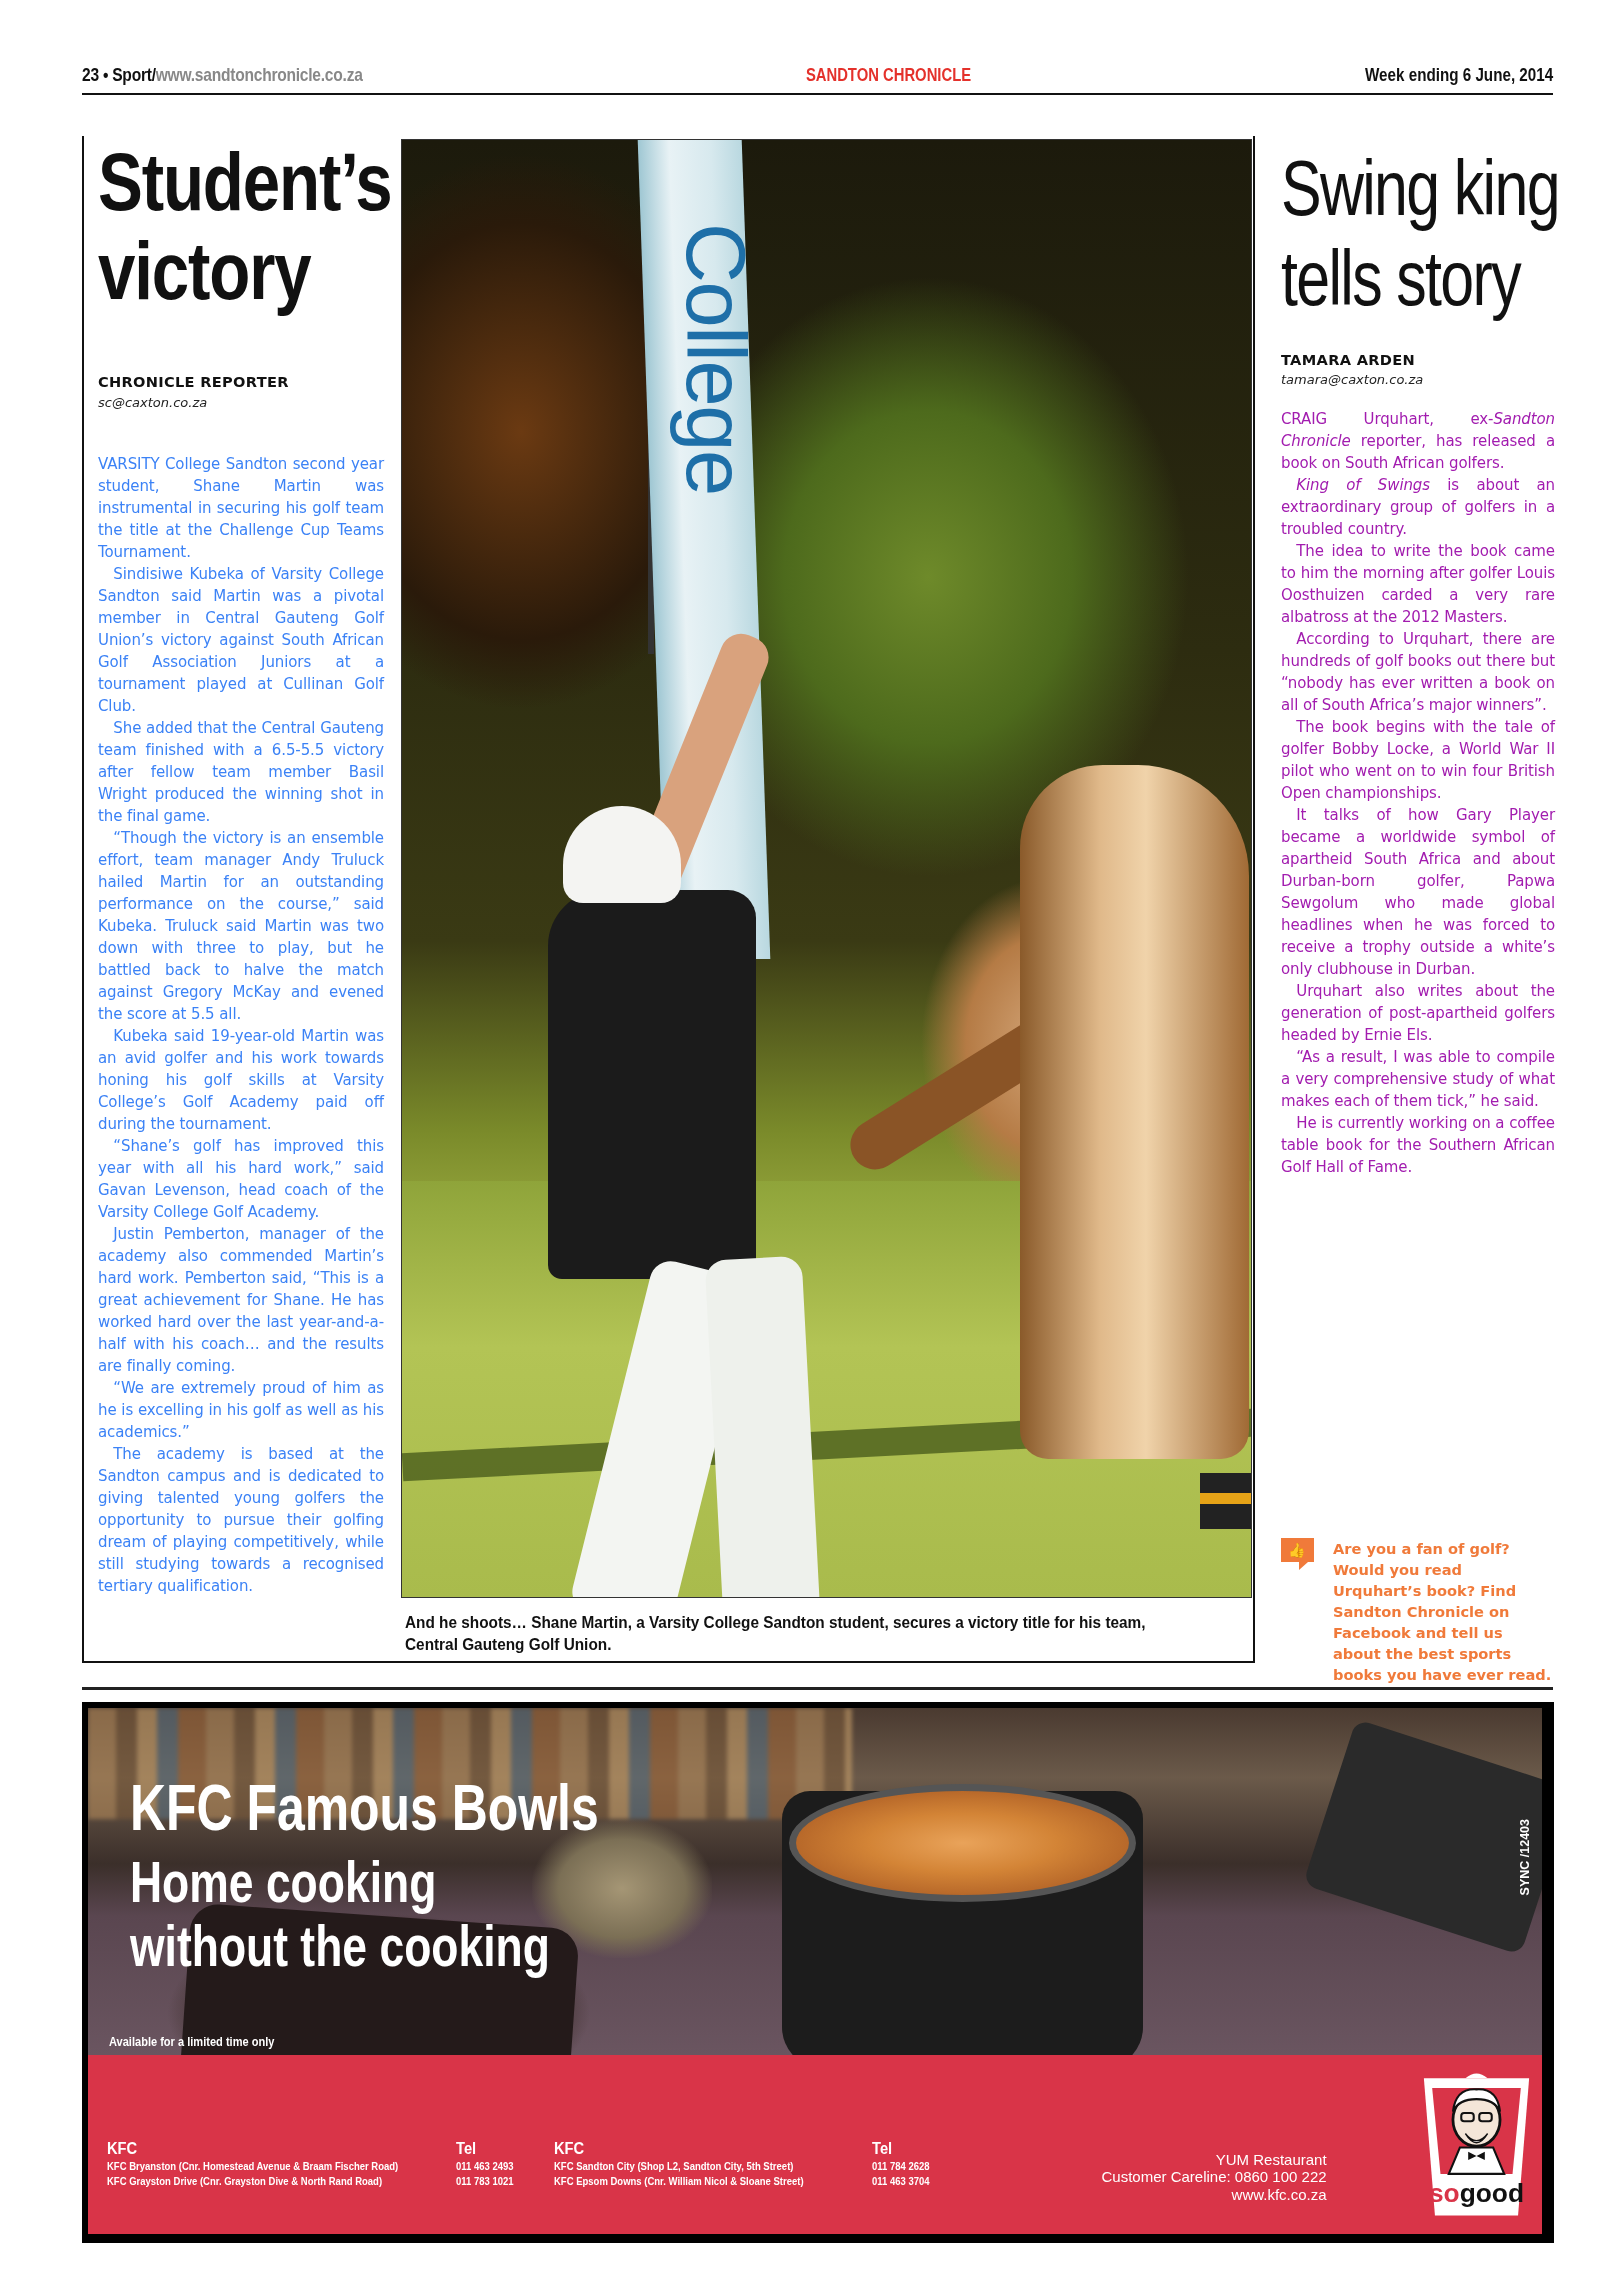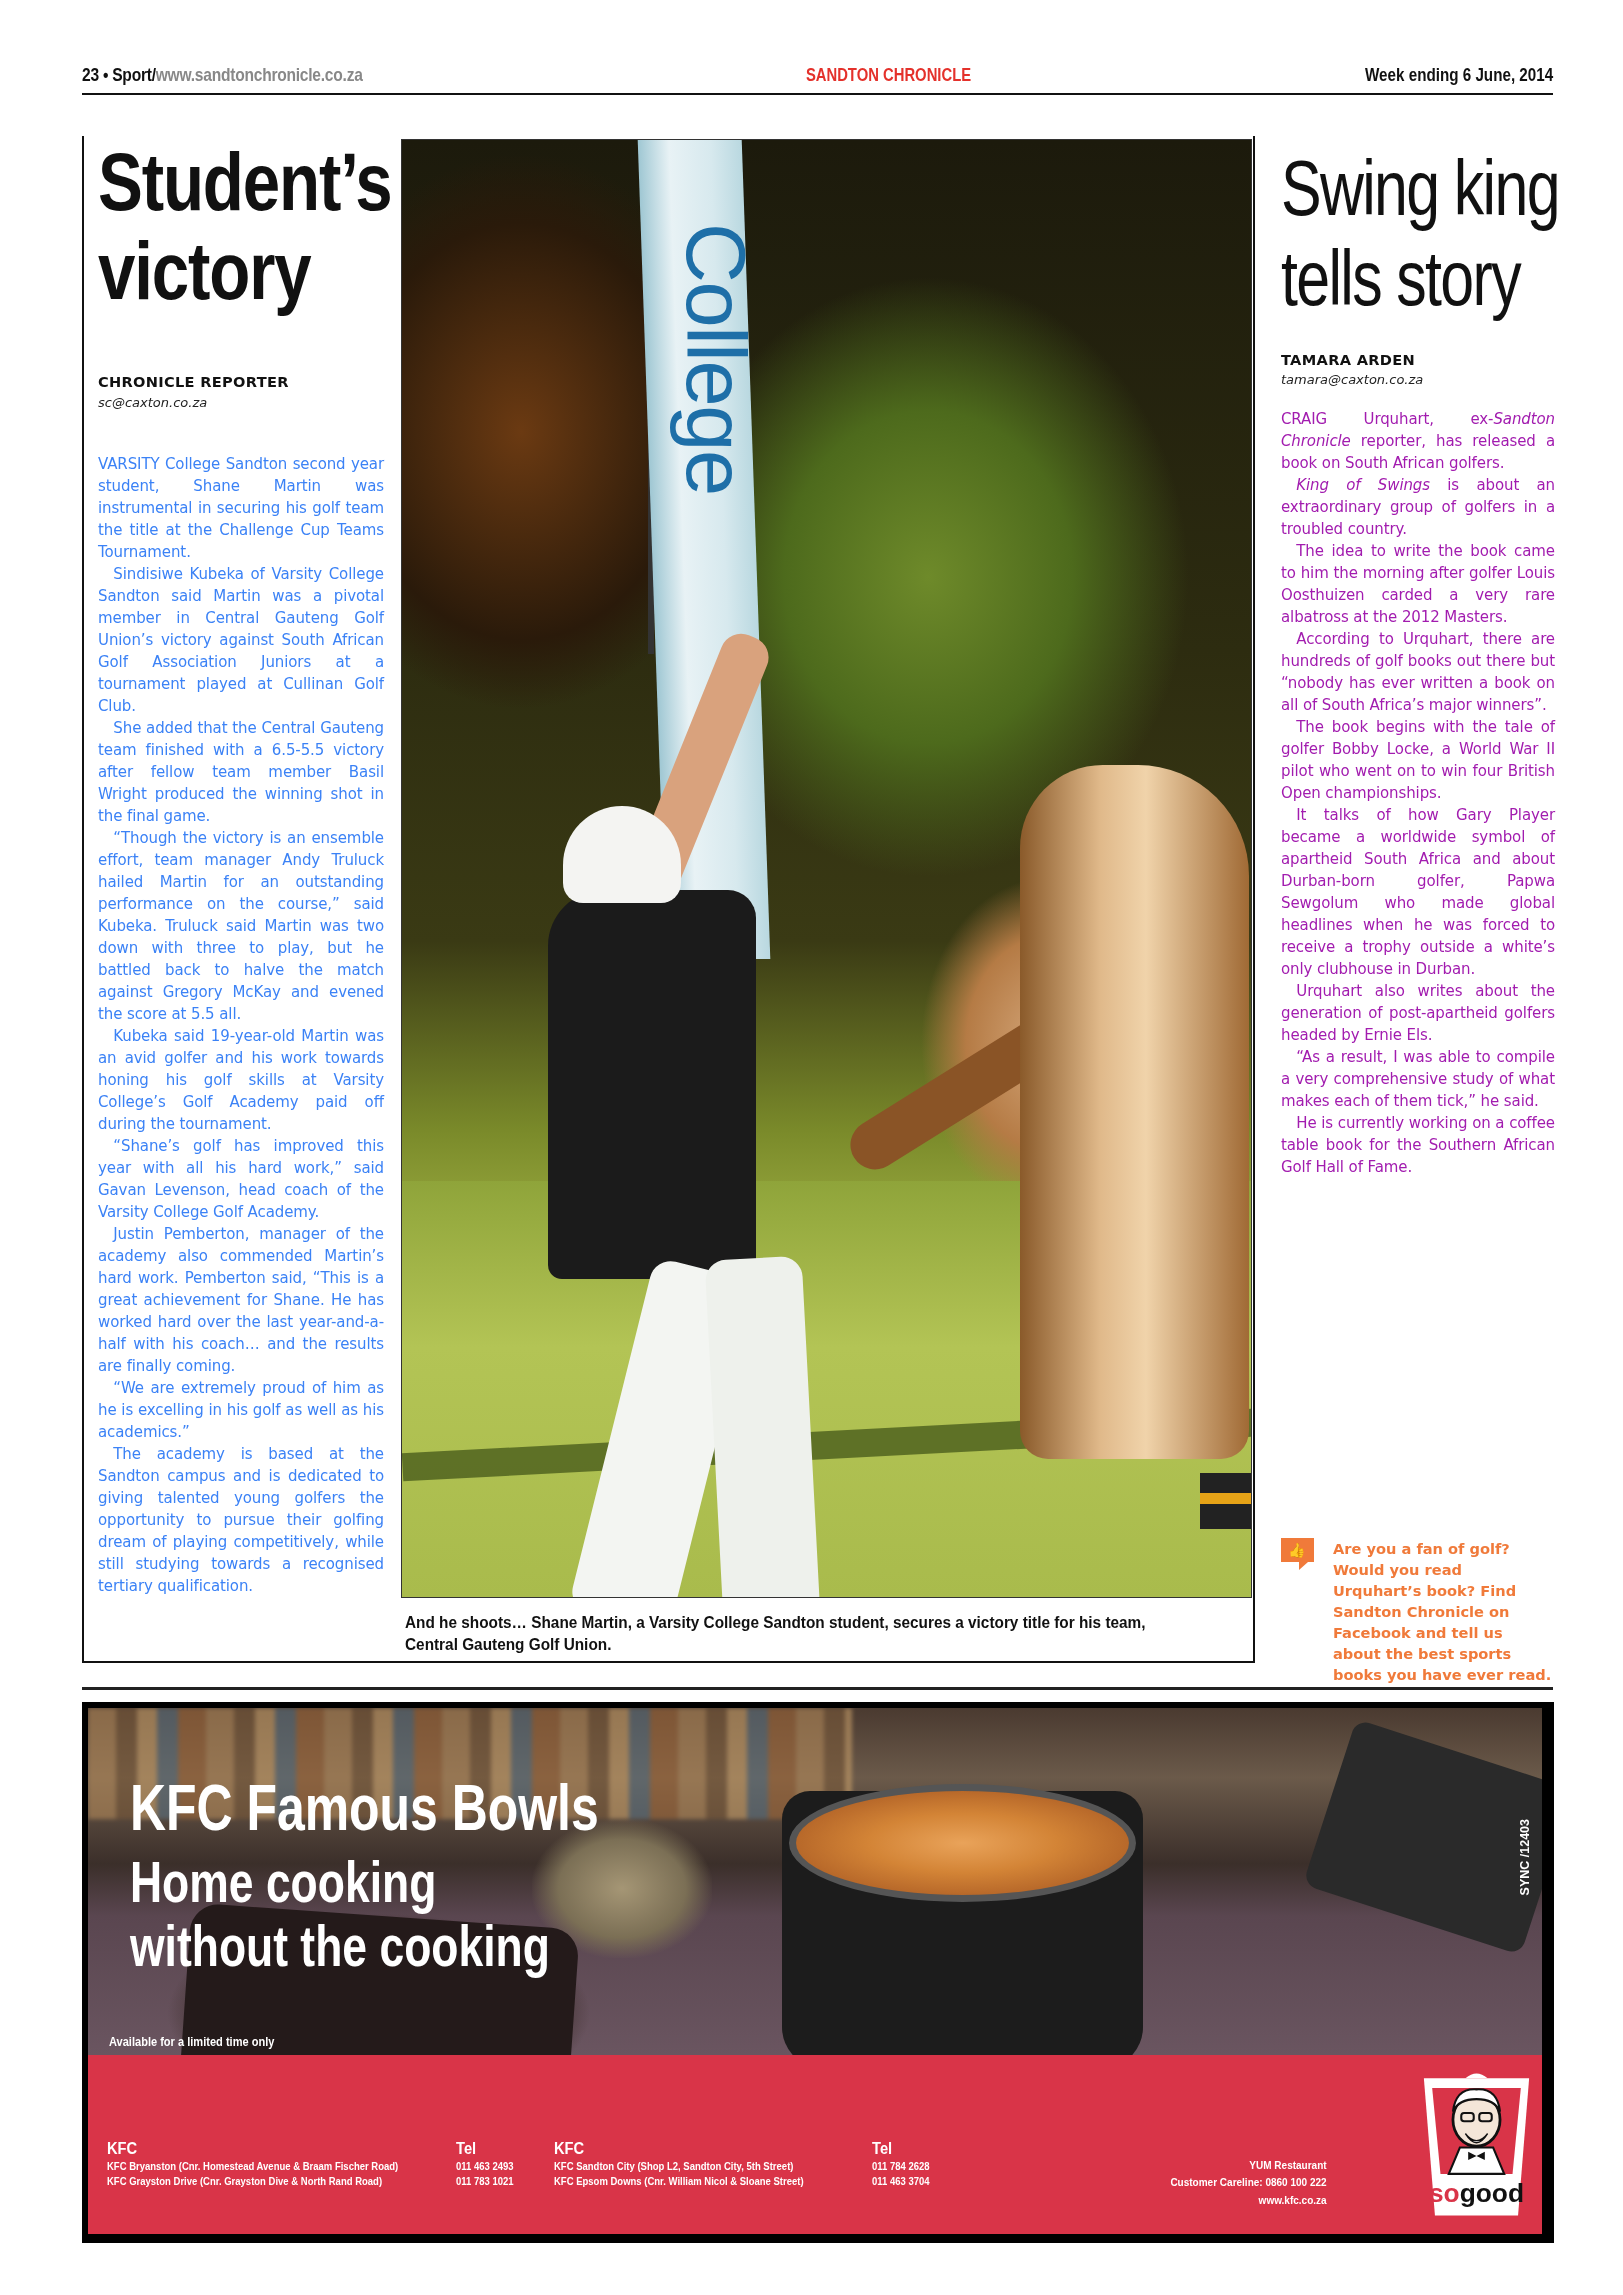--- a/index.html
+++ b/index.html
@@ -76,21 +76,21 @@
   .ad-wallet { position: absolute; left: 97px; top: 208px; width: 389px; height: 180px; background: #241a1a; border-radius: 28px; transform: rotate(4deg); }
   .ad-keys { position: absolute; left: 444px; top: 111px; width: 180px; height: 139px; background: radial-gradient(ellipse at 50% 50%, #a59675 0%, #7b6f55 50%, rgba(0,0,0,0) 72%); }
   .ad-title { position: absolute; left: 42px; top: 66px; color: #fff; font-family: "Liberation Sans", sans-serif; font-weight: bold; font-size: 64px; line-height: 69px; transform: scaleX(0.78); transform-origin: left top; white-space: nowrap; }
   .ad-sub { position: absolute; left: 42px; top: 142px; color: #fff; font-family: "Liberation Sans", sans-serif; font-weight: bold; font-size: 57px; line-height: 64px; transform: scaleX(0.78); transform-origin: left top; white-space: nowrap; }
   .ad-limited { position: absolute; left: 21px; top: 326px; color: #fff; font-family: "Liberation Sans", sans-serif; font-weight: bold; font-size: 13px; transform: scaleX(0.85); transform-origin: left top; white-space: nowrap; }
   .ad-sync { position: absolute; left: 1430px; top: 111px; color: #fff; font-family: "Liberation Sans", sans-serif; font-weight: bold; font-size: 12.5px; writing-mode: vertical-rl; transform: rotate(180deg); }
   .ad-red { position: absolute; left: 5.6px; top: 353px; width: 1454px; height: 179px; background: #d93448; }
   .ad-loc { position: absolute; top: 83px; color: #fff; font-family: "Liberation Sans", sans-serif; transform: scaleX(0.88); transform-origin: left top; }
   .ad-loc .h { font-weight: bold; font-size: 16.7px; line-height: 21px; }
   .ad-loc .r { font-weight: bold; font-size: 10.8px; line-height: 15.3px; white-space: nowrap; }
-  .ad-care { position: absolute; right: 215px; top: 102px; text-align: right; color: #fff; font-family: "Liberation Sans", sans-serif; font-weight: bold; font-size: 10px; line-height: 17.4px; }
+  .ad-care { position: absolute; right: 215px; top: 96px; text-align: right; color: #fff; font-family: "Liberation Sans", sans-serif; font-weight: normal; font-size: 15px; line-height: 17.4px; }
   .kfc-logo { position: absolute; left: 1333px; top: 15.3px; width: 111px; height: 151px; }
 </style>
 </head>
 <body>
 
 <div class="hdr">
   <div class="hdr-left">
     <span class="pg">23 • Sport/</span><span class="url">www.sandtonchronicle.co.za</span>
   </div>
   <div class="hdr-center">SANDTON CHRONICLE</div>

